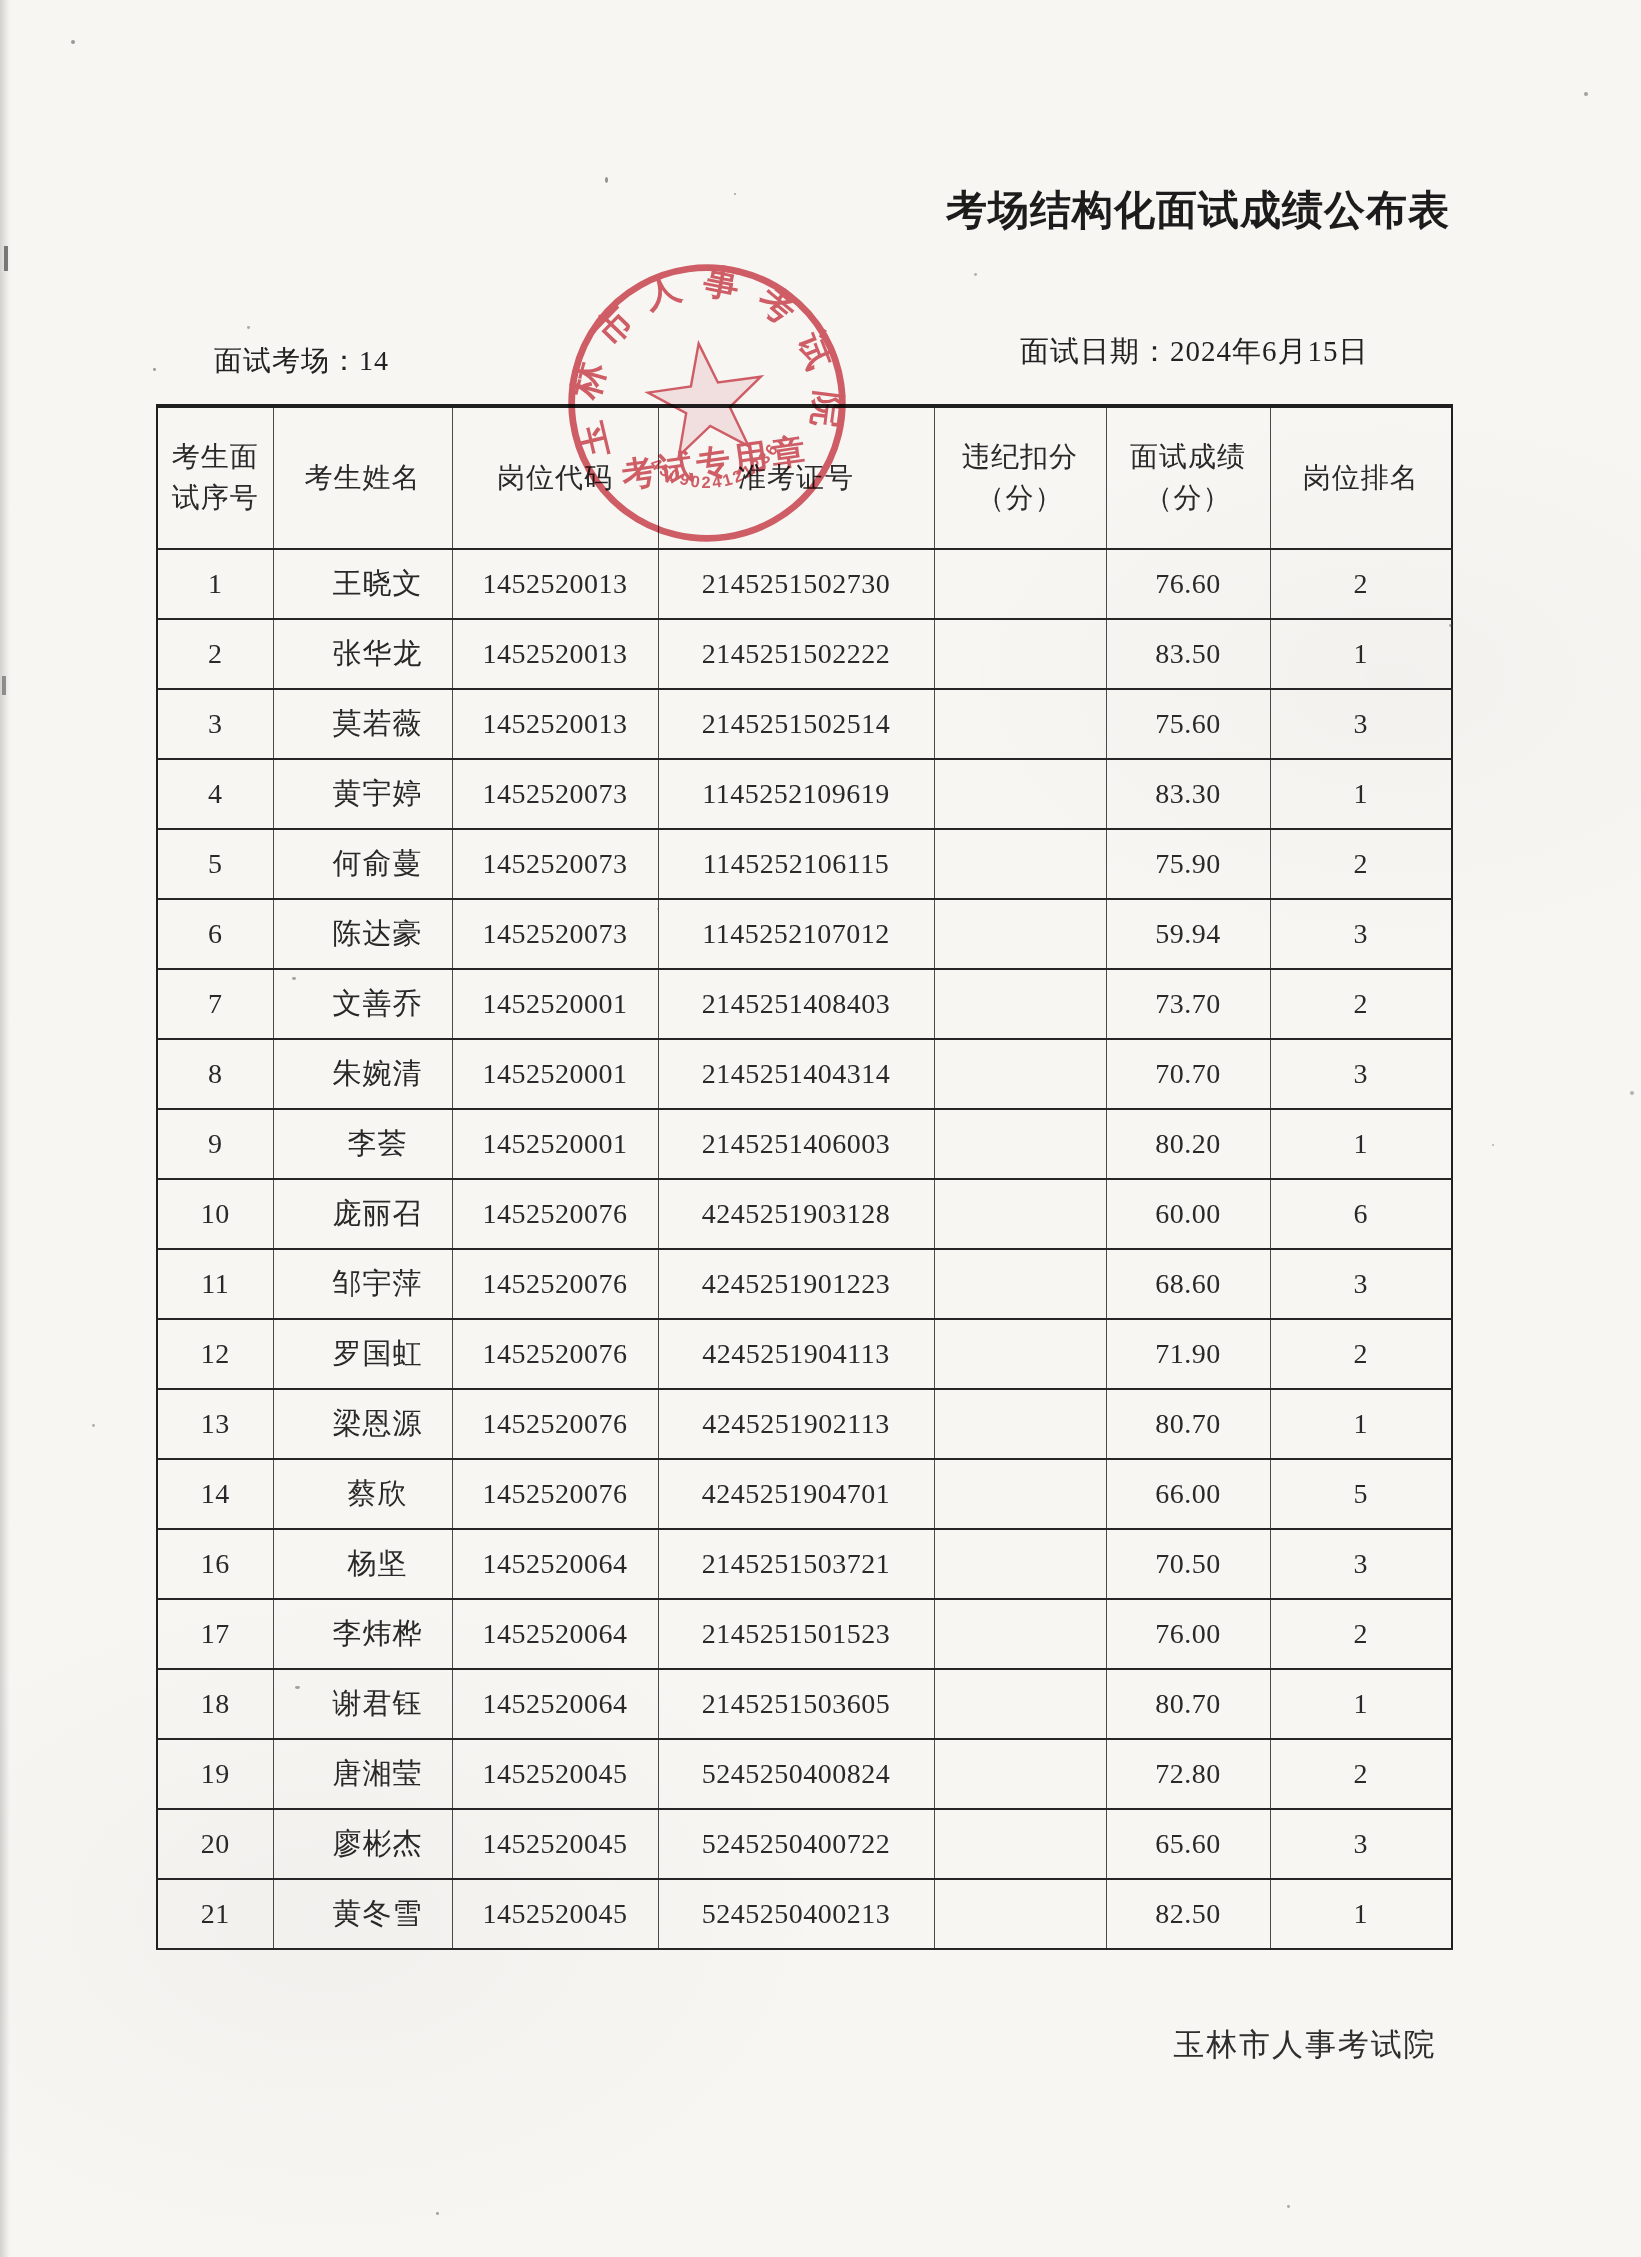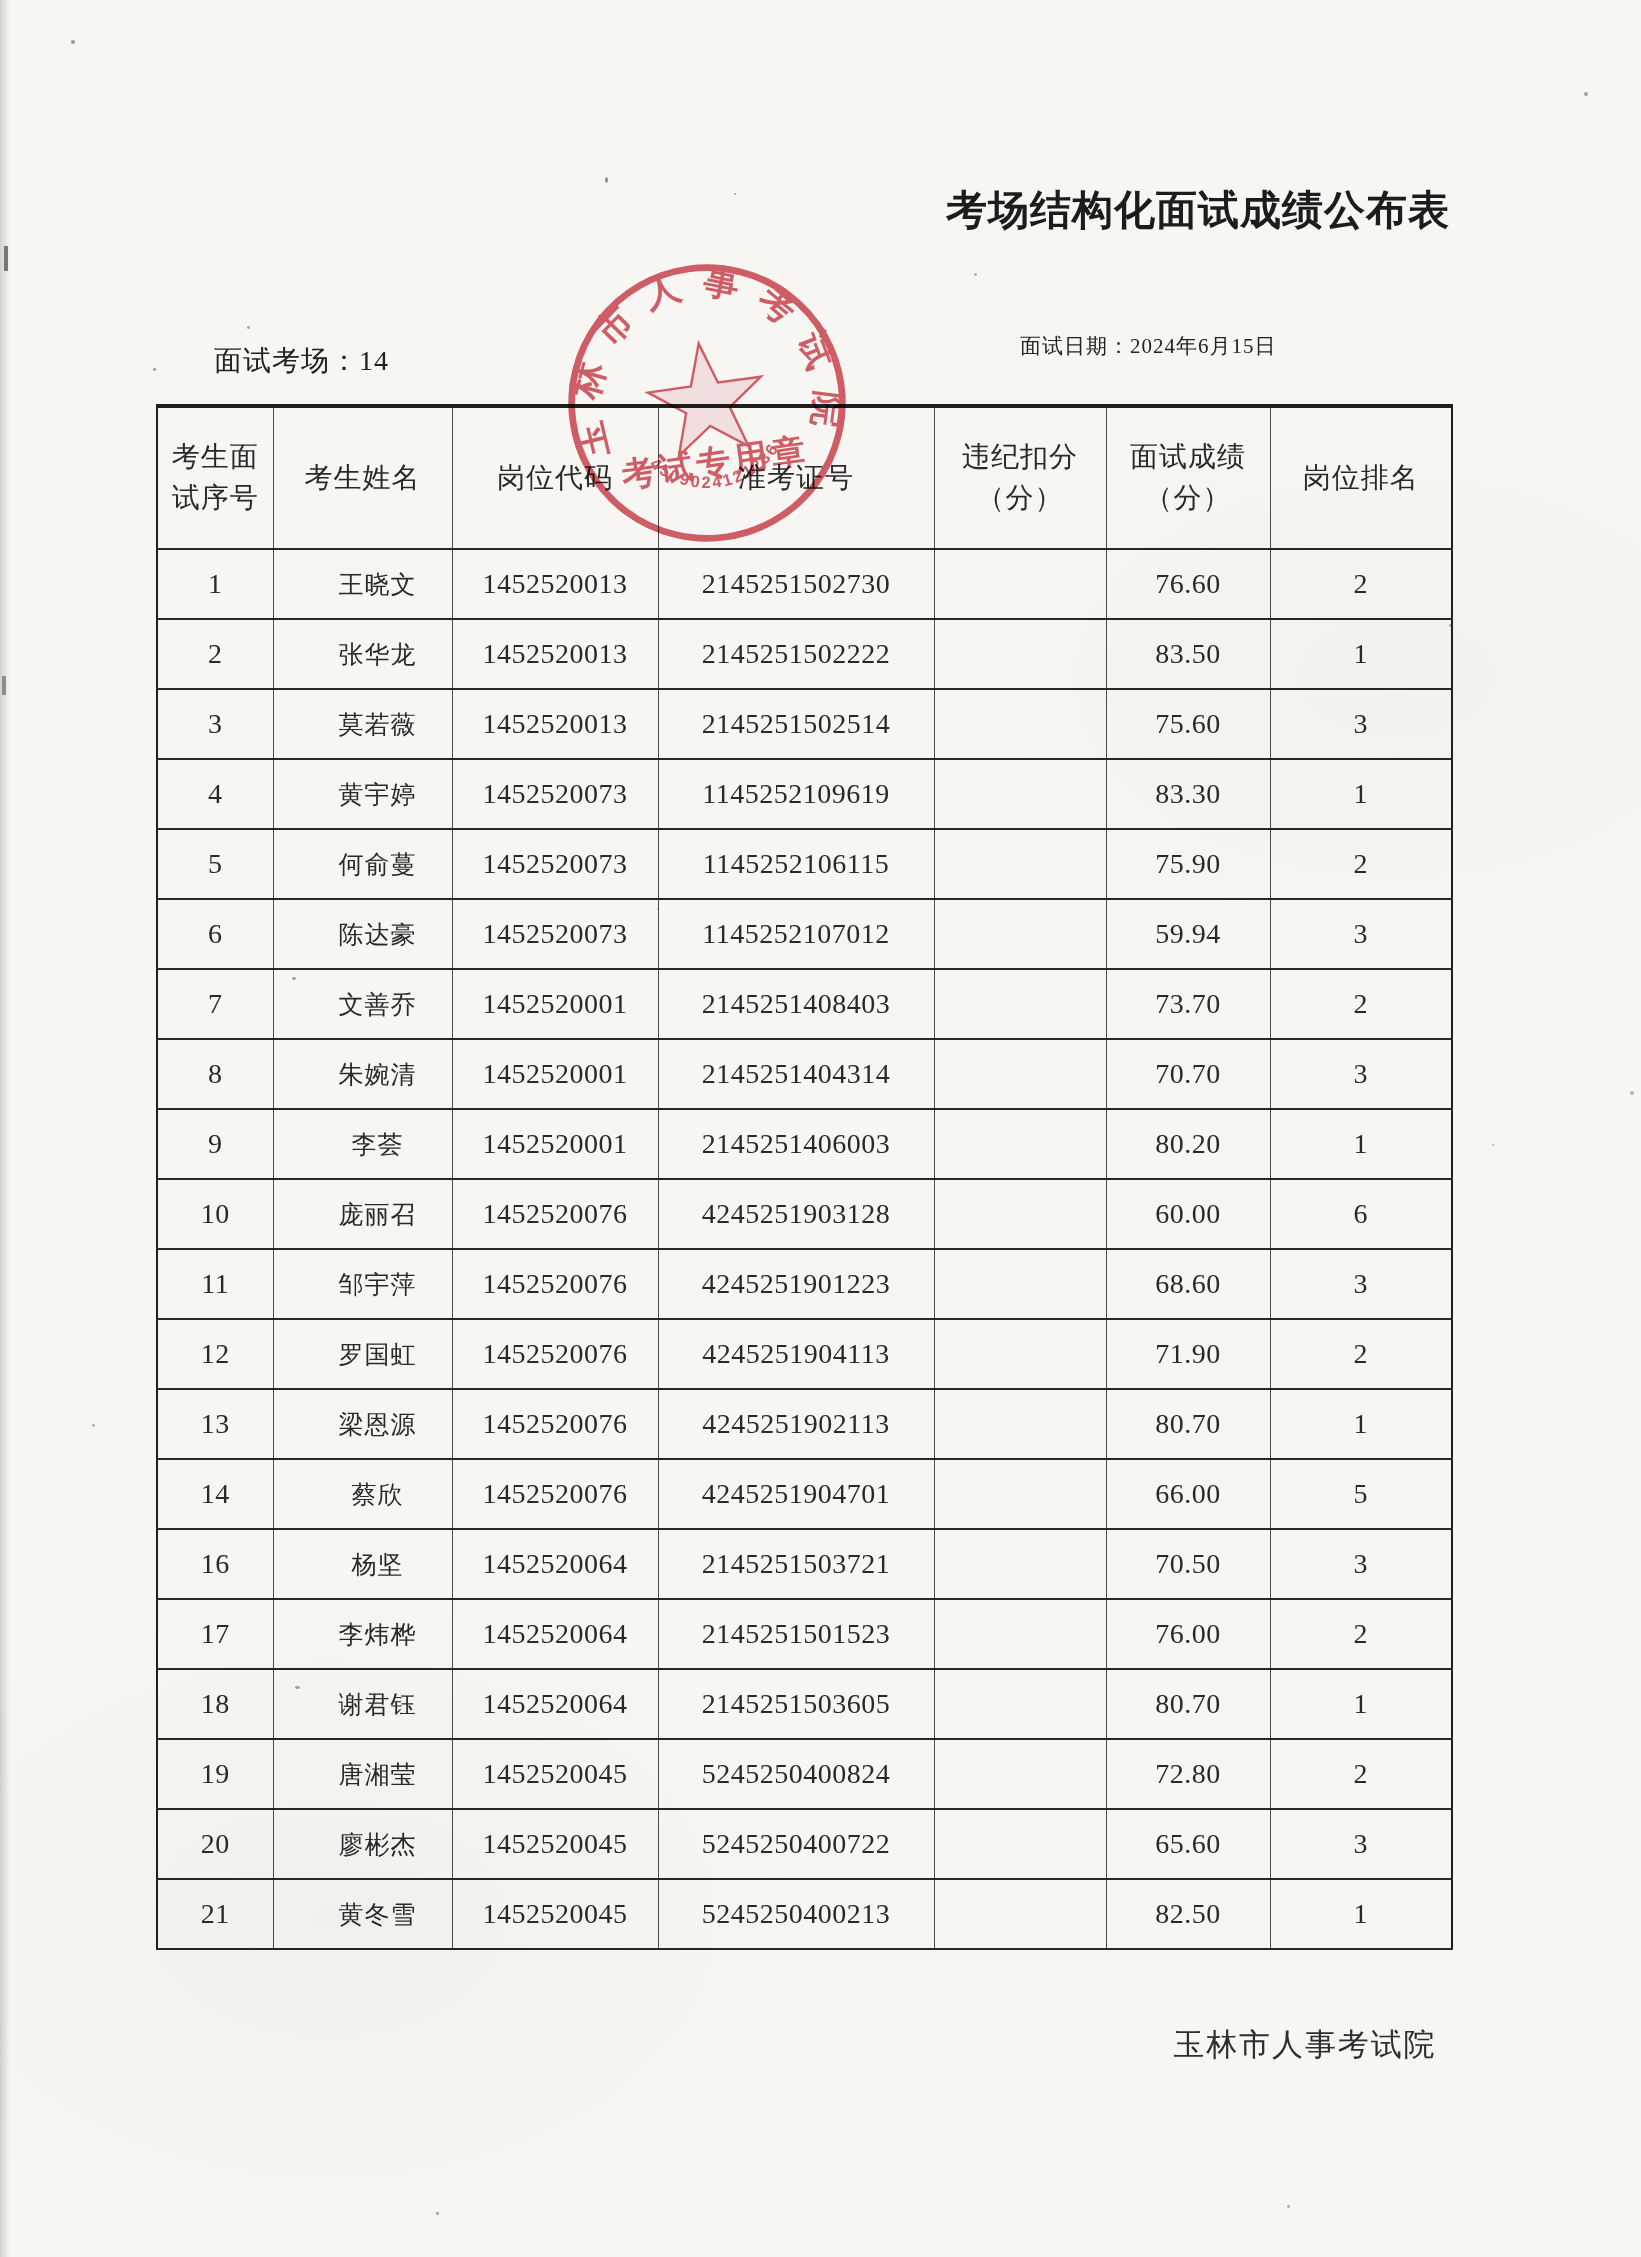--- a/index.html
+++ b/index.html
@@ -27,41 +27,41 @@
     text-align: right;
     font-family: "Liberation Sans", "DejaVu Sans", sans-serif;
     font-weight: 700; font-size: 41px; letter-spacing: 1px; color: #1c1c1c;
   }
   .meta-room {
     position: absolute; left: 214px; top: 342px;
     font-size: 28px; color: #222; letter-spacing: 1px;
   }
   .meta-date {
     position: absolute; left: 1020px; top: 332px;
-    font-size: 21px; color: #222; letter-spacing: 1px; text-align: center;
+    font-size: 29px; color: #222; letter-spacing: 1px; text-align: center;
   }
   table.score {
     position: absolute; left: 156px; top: 384px; width: 1294px;
     border-collapse: collapse; table-layout: fixed;
     border: 2.9px solid #1f1f1f; border-top-width: 4.8px; margin-top: 20px;
   }
   table.score th, table.score td {
     border-left: 1.9px solid #4a4a4a;
     border-right: 1.9px solid #4a4a4a;
     border-top: 2.9px solid #262626;
     border-bottom: 2.9px solid #262626;
     text-align: center; vertical-align: middle;
     color: #292929;
   }
   table.score th {
     height: 143px; font-weight: 400; font-size: 28px;
     white-space: pre-line; line-height: 1.45; letter-spacing: 1px;
   }
   table.score td { height: 70px; font-size: 28px; letter-spacing: 0.5px; }
-  table.score td.c-name { font-size: 25px; letter-spacing: 1px; padding-left: 30px; }
+  table.score td.c-name { font-size: 29px; letter-spacing: 1px; padding-left: 30px; }
   .footer {
     position: absolute; left: 967px; top: 2024px; width: 483px;
     text-align: right; padding-right: 13.5px;
     font-size: 31px; letter-spacing: 1.9px; color: #2e2e2e;
   }
   .stamp {
     position: absolute; left: 562px; top: 258px; width: 290px; height: 290px;
     transform: rotate(-8deg);
     opacity: 0.88; mix-blend-mode: multiply;
     pointer-events: none;

